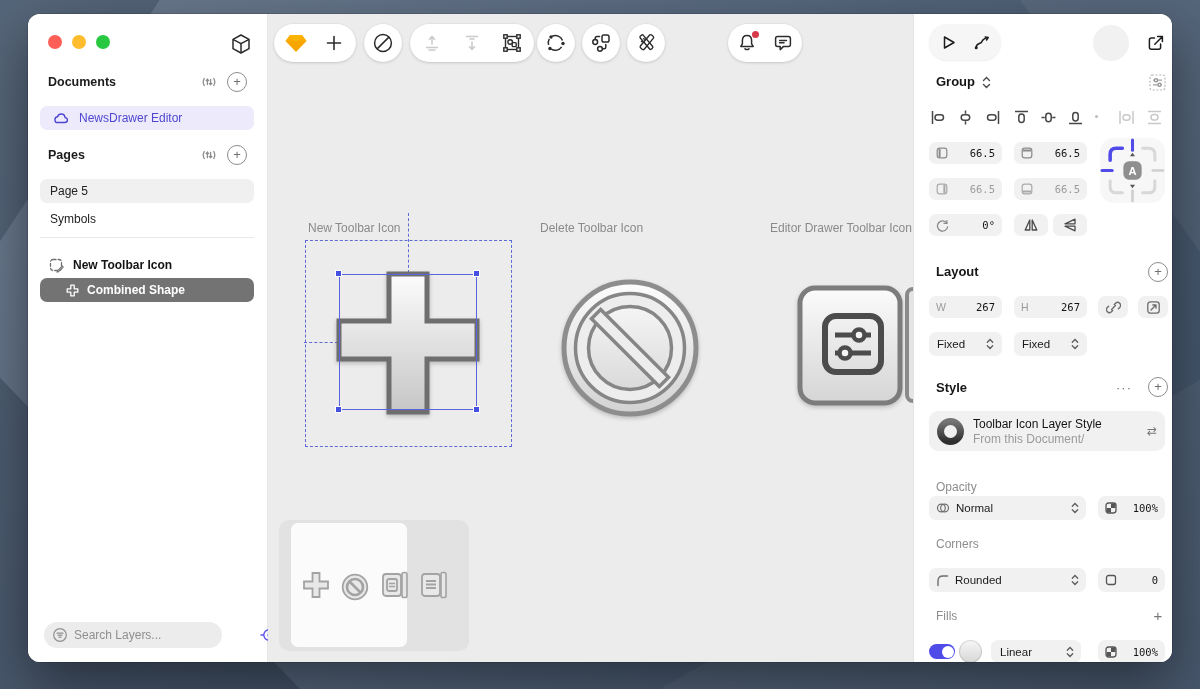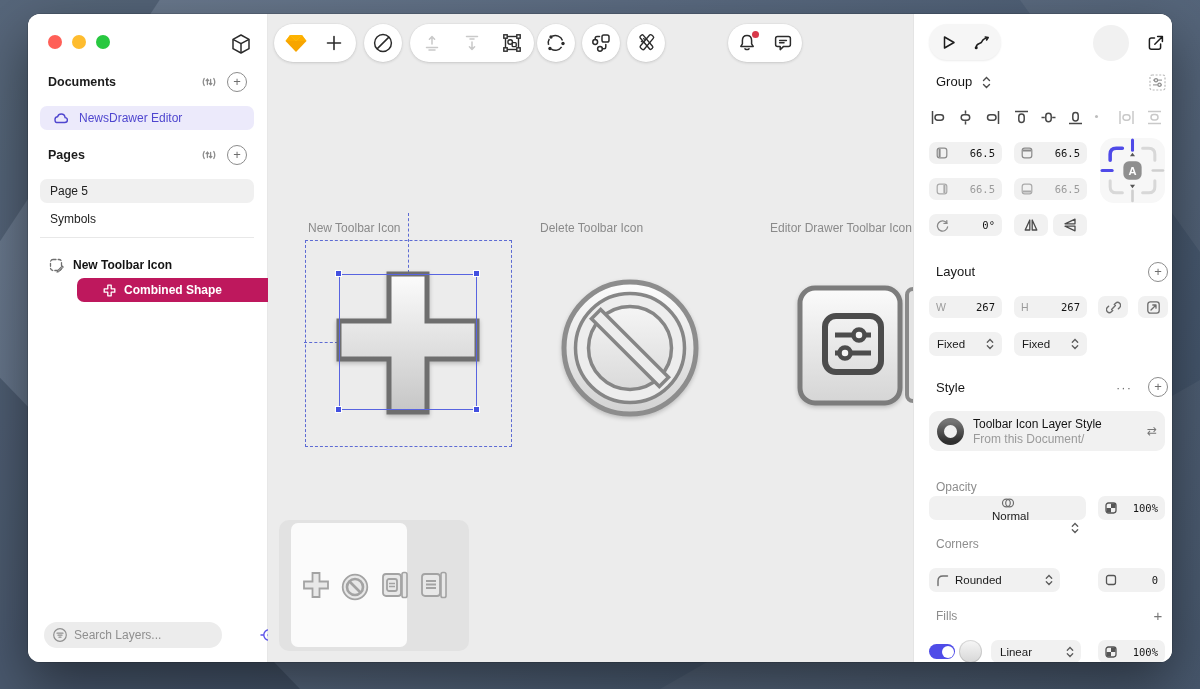--- a/index.html
+++ b/index.html
@@ -33,21 +33,21 @@
   .tb-circle { border-radius:50%; width:38px; }
   .ab-label { position:absolute; font-size:12px; color:#8a8a8a; white-space:nowrap; }
   .dashed-sel { position:absolute; border:1px dashed #5d6bd3; }
   .sel-rect { position:absolute; border:1px solid #5864e0; }
   .handle { position:absolute; width:7px; height:7px; background:#4350e0; border:1px solid #fff; }
   .guide-v { position:absolute; border-left:1px dashed #5d6bd3; width:0; }
   .guide-h { position:absolute; border-top:1px dashed #5d6bd3; height:0; }
 
   
   .inspector { position:absolute; left:885px; top:0; width:259px; height:648px; background:#ffffff; border-left:1px solid #e4e4e4; }
-  .insp-head { position:absolute; font-size:13px; font-weight:normal; color:#161616;text-align:center; }
+  .insp-head { position:absolute; font-size:13px; font-weight:bold; color:#161616;text-align:center; }
   .sec-label { position:absolute; font-size:12px; color:#8d8d8d; }
   .field { position:absolute; height:22px; border-radius:7px; background:#f1f1f1; display:flex; align-items:center; padding:0 7px; }
   .field .val { margin-left:auto; font-size:10.5px; color:#141414; }
   .field .val.dim { color:#9b9b9b; }
   .drop { position:absolute; height:24px; border-radius:7px; background:#f1f1f1; display:flex; align-items:center; padding:0 7px; font-size:11.5px; color:#1a1a1a; }
   .drop .lbl { margin-left:6px; }
   .drop .stp { margin-left:auto; }
   .sq-btn { position:absolute; height:22px; border-radius:7px; background:#f1f1f1; display:flex; align-items:center; justify-content:center; border:none; cursor:pointer; }
   .style-card { position:absolute; left:15px; top:397px; width:236px; height:40px; background:#f1f1f1; border-radius:9px; display:flex; align-items:center; padding:0 8px; }
   .toggle { position:absolute; width:26px; height:15px; border-radius:8px; background:#4f4ce8; }
@@ -130,21 +130,21 @@
 
     <div class="side-row" style="top:239px;">
       <span style="margin-left:8px;">
         <svg width="17" height="17" viewBox="0 0 17 17" fill="none" stroke="#6e6e6e" stroke-width="1.3" stroke-linecap="round">
             <rect x="2.5" y="2.5" width="11" height="11" rx="2.5" stroke-dasharray="3 2.2"></rect>
             <path d="M9.5 13.8 L14.2 9.1 L15.2 10.1 L10.5 14.8 L9.2 15.1 Z" fill="#fff" stroke-width="1.1"></path>
           </svg>
       </span>
       <span style="margin-left:8px;font-weight:bold;color:#141414;">New Toolbar Icon</span>
     </div>
-    <div class="side-row" style="top:264px;background:#be185d;margin-left:37px;">
+    <div class="side-row" style="top:264px;background:#737373;">
       <span style="margin-left:26px;">
         <svg width="13" height="13" viewBox="0 0 13 13" fill="none" stroke="#ffffff" stroke-width="1.3" stroke-linejoin="round">
             <path d="M4.8 1.2 H8.2 V4.8 H11.8 V8.2 H8.2 V11.8 H4.8 V8.2 H1.2 V4.8 H4.8 Z"></path>
           </svg>
       </span>
       <span style="margin-left:8px;color:#ffffff;font-weight:bold;">Combined Shape</span>
     </div>
 
     <div class="search-pill">
       <span style="margin-right:6px;">
@@ -636,21 +636,21 @@
           </svg>
       </span>
       <span style="margin-left:9px;display:flex;flex-direction:column;">
         <span style="font-size:12px;color:#141414;">Toolbar Icon Layer Style</span>
         <span style="font-size:12px;color:#9a9a9a;margin-top:1px;">From this Document/</span>
       </span>
       <span style="margin-left:auto;color:#777;font-size:12px;font-family:'DejaVu Sans',sans-serif;">⇄</span>
     </div>
 
     <div class="sec-label" style="left:22px;top:466px;">Opacity</div>
-    <div class="drop" style="left:15px;top:482px;width:157px;flex-direction:column;">
+    <div class="drop" style="left:15px;top:482px;width:157px;">
       <span>
           <svg width="14" height="14" viewBox="0 0 14 14" fill="none" stroke="#6d6d6d" stroke-width="1.2">
             <circle cx="5.4" cy="7" r="3.9"></circle>
             <circle cx="8.6" cy="7" r="3.9"></circle>
           </svg>
         </span>
       <span class="lbl">Normal</span>
       <span class="stp">
           <svg width="8" height="12" viewBox="0 0 8 12" fill="none" stroke="#5c5c5c" stroke-width="1.3" stroke-linecap="round">
             <path d="M1.3 4.2 L4 1.5 L6.7 4.2 M1.3 7.8 L4 10.5 L6.7 7.8"></path>
@@ -662,21 +662,21 @@
           <svg width="12" height="12" viewBox="0 0 12 12">
             <rect x="1" y="1" width="10" height="10" rx="2.4" fill="none" stroke="#555" stroke-width="1.3"></rect>
             <path d="M6 1.5 H9 Q10.5 1.5 10.5 3 V6 H6 Z" fill="#555"></path>
             <path d="M1.5 6 H6 V10.5 H3 Q1.5 10.5 1.5 9 Z" fill="#555"></path>
           </svg>
         </span>
       <span class="val mono">100%</span>
     </div>
 
     <div class="sec-label" style="left:22px;top:523px;">Corners</div>
-    <div class="drop" style="left:15px;top:554px;width:131px;">
+    <div class="drop" style="left:15px;top:554px;width:157px;">
       <span>
           <svg width="13" height="13" viewBox="0 0 13 13" fill="none" stroke="#6d6d6d" stroke-width="1.4" stroke-linecap="round">
             <path d="M2 11.5 V7 Q2 2 7 2 H11.5"></path>
           </svg>
         </span>
       <span class="lbl">Rounded</span>
       <span class="stp">
           <svg width="8" height="12" viewBox="0 0 8 12" fill="none" stroke="#5c5c5c" stroke-width="1.3" stroke-linecap="round">
             <path d="M1.3 4.2 L4 1.5 L6.7 4.2 M1.3 7.8 L4 10.5 L6.7 7.8"></path>
           </svg>

